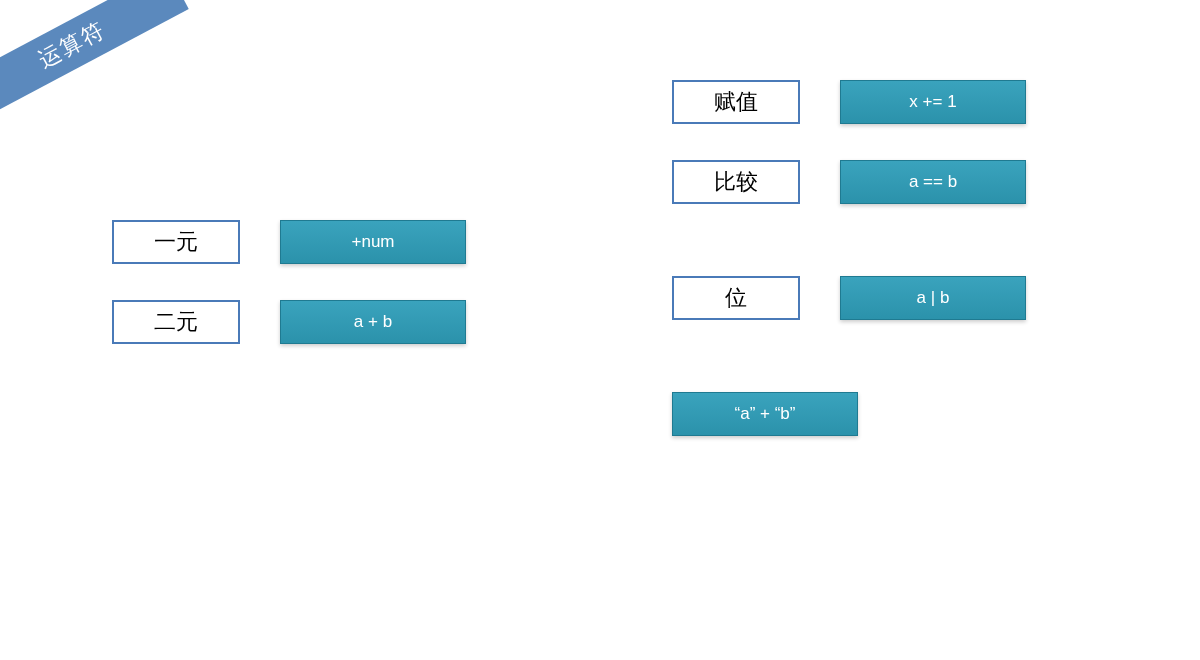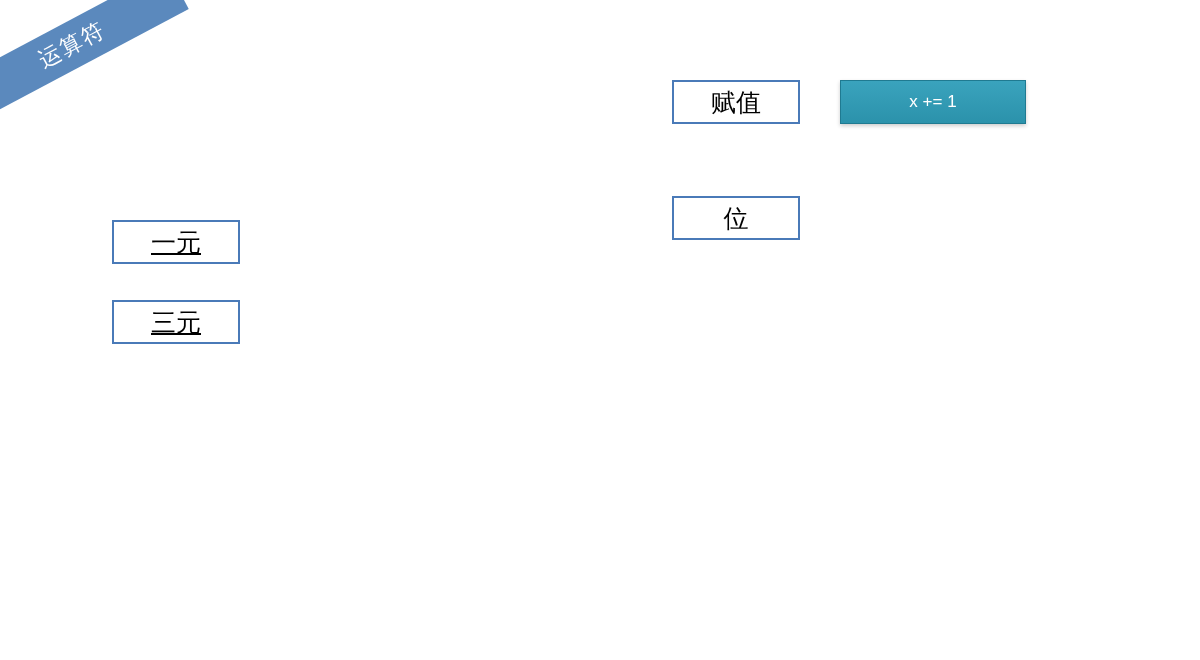--- a/index.html
+++ b/index.html
@@ -34,21 +34,20 @@
       position: absolute;
       top: 0;
       left: 0;
       width: 100%;
       height: 100%;
     }
     .left-column {
       position: absolute;
       left: 112px;
       top: 220px;
-      text-decoration: underline;
     }
     .right-column {
       position: absolute;
       left: 672px;
       top: 80px;
     }
     .row {
       display: flex;
       align-items: center;
       margin-bottom: 36px;
@@ -57,21 +56,21 @@
       margin-bottom: 36px;
     }
     .category-box {
       width: 128px;
       height: 44px;
       border: 2px solid #4a7ab8;
       background: #ffffff;
       display: flex;
       align-items: center;
       justify-content: center;
-      font-size: 25px;
+      font-size: 22px;
       color: #000000;
       margin-right: 40px;
     }
     .example-box {
       width: 186px;
       height: 44px;
       background: linear-gradient(to bottom, #3aa3bd 0%, #2b92ab 100%);
       border: 1px solid #1f7a91;
       box-shadow: 0 2px 4px rgba(0,0,0,0.2);
       display: flex;
@@ -86,37 +85,47 @@
 
 <div class="ribbon">
   <span>运算符</span>
 </div>
 
 <div class="content">
 
   <div class="left-column">
     <div class="row">
       <div class="category-box">一元</div>
+      <div class="example-box">+num</div>
     </div>
     <div class="row">
-      <div class="category-box">三元</div>
+      <div class="category-box">二元</div>
+      <div class="example-box">a + b</div>
+    </div>
+    <div class="row">
     </div>
   </div>
 
   <div class="right-column">
     <div class="row">
       <div class="category-box">赋值</div>
       <div class="example-box">x += 1</div>
     </div>
     <div class="row">
-    </div>
-    <div class="row">
-      <div class="category-box">位</div>
+      <div class="category-box">比较</div>
+      <div class="example-box">a == b</div>
     </div>
     <div class="row">
     </div>
     <div class="row">
+      <div class="category-box">位</div>
+      <div class="example-box">a | b</div>
+    </div>
+    <div class="row">
+    </div>
+    <div class="row">
+      <div class="example-box">“a” + “b”</div>
     </div>
     <div class="row">
     </div>
   </div>
 
 </div>
 
 </body></html>

